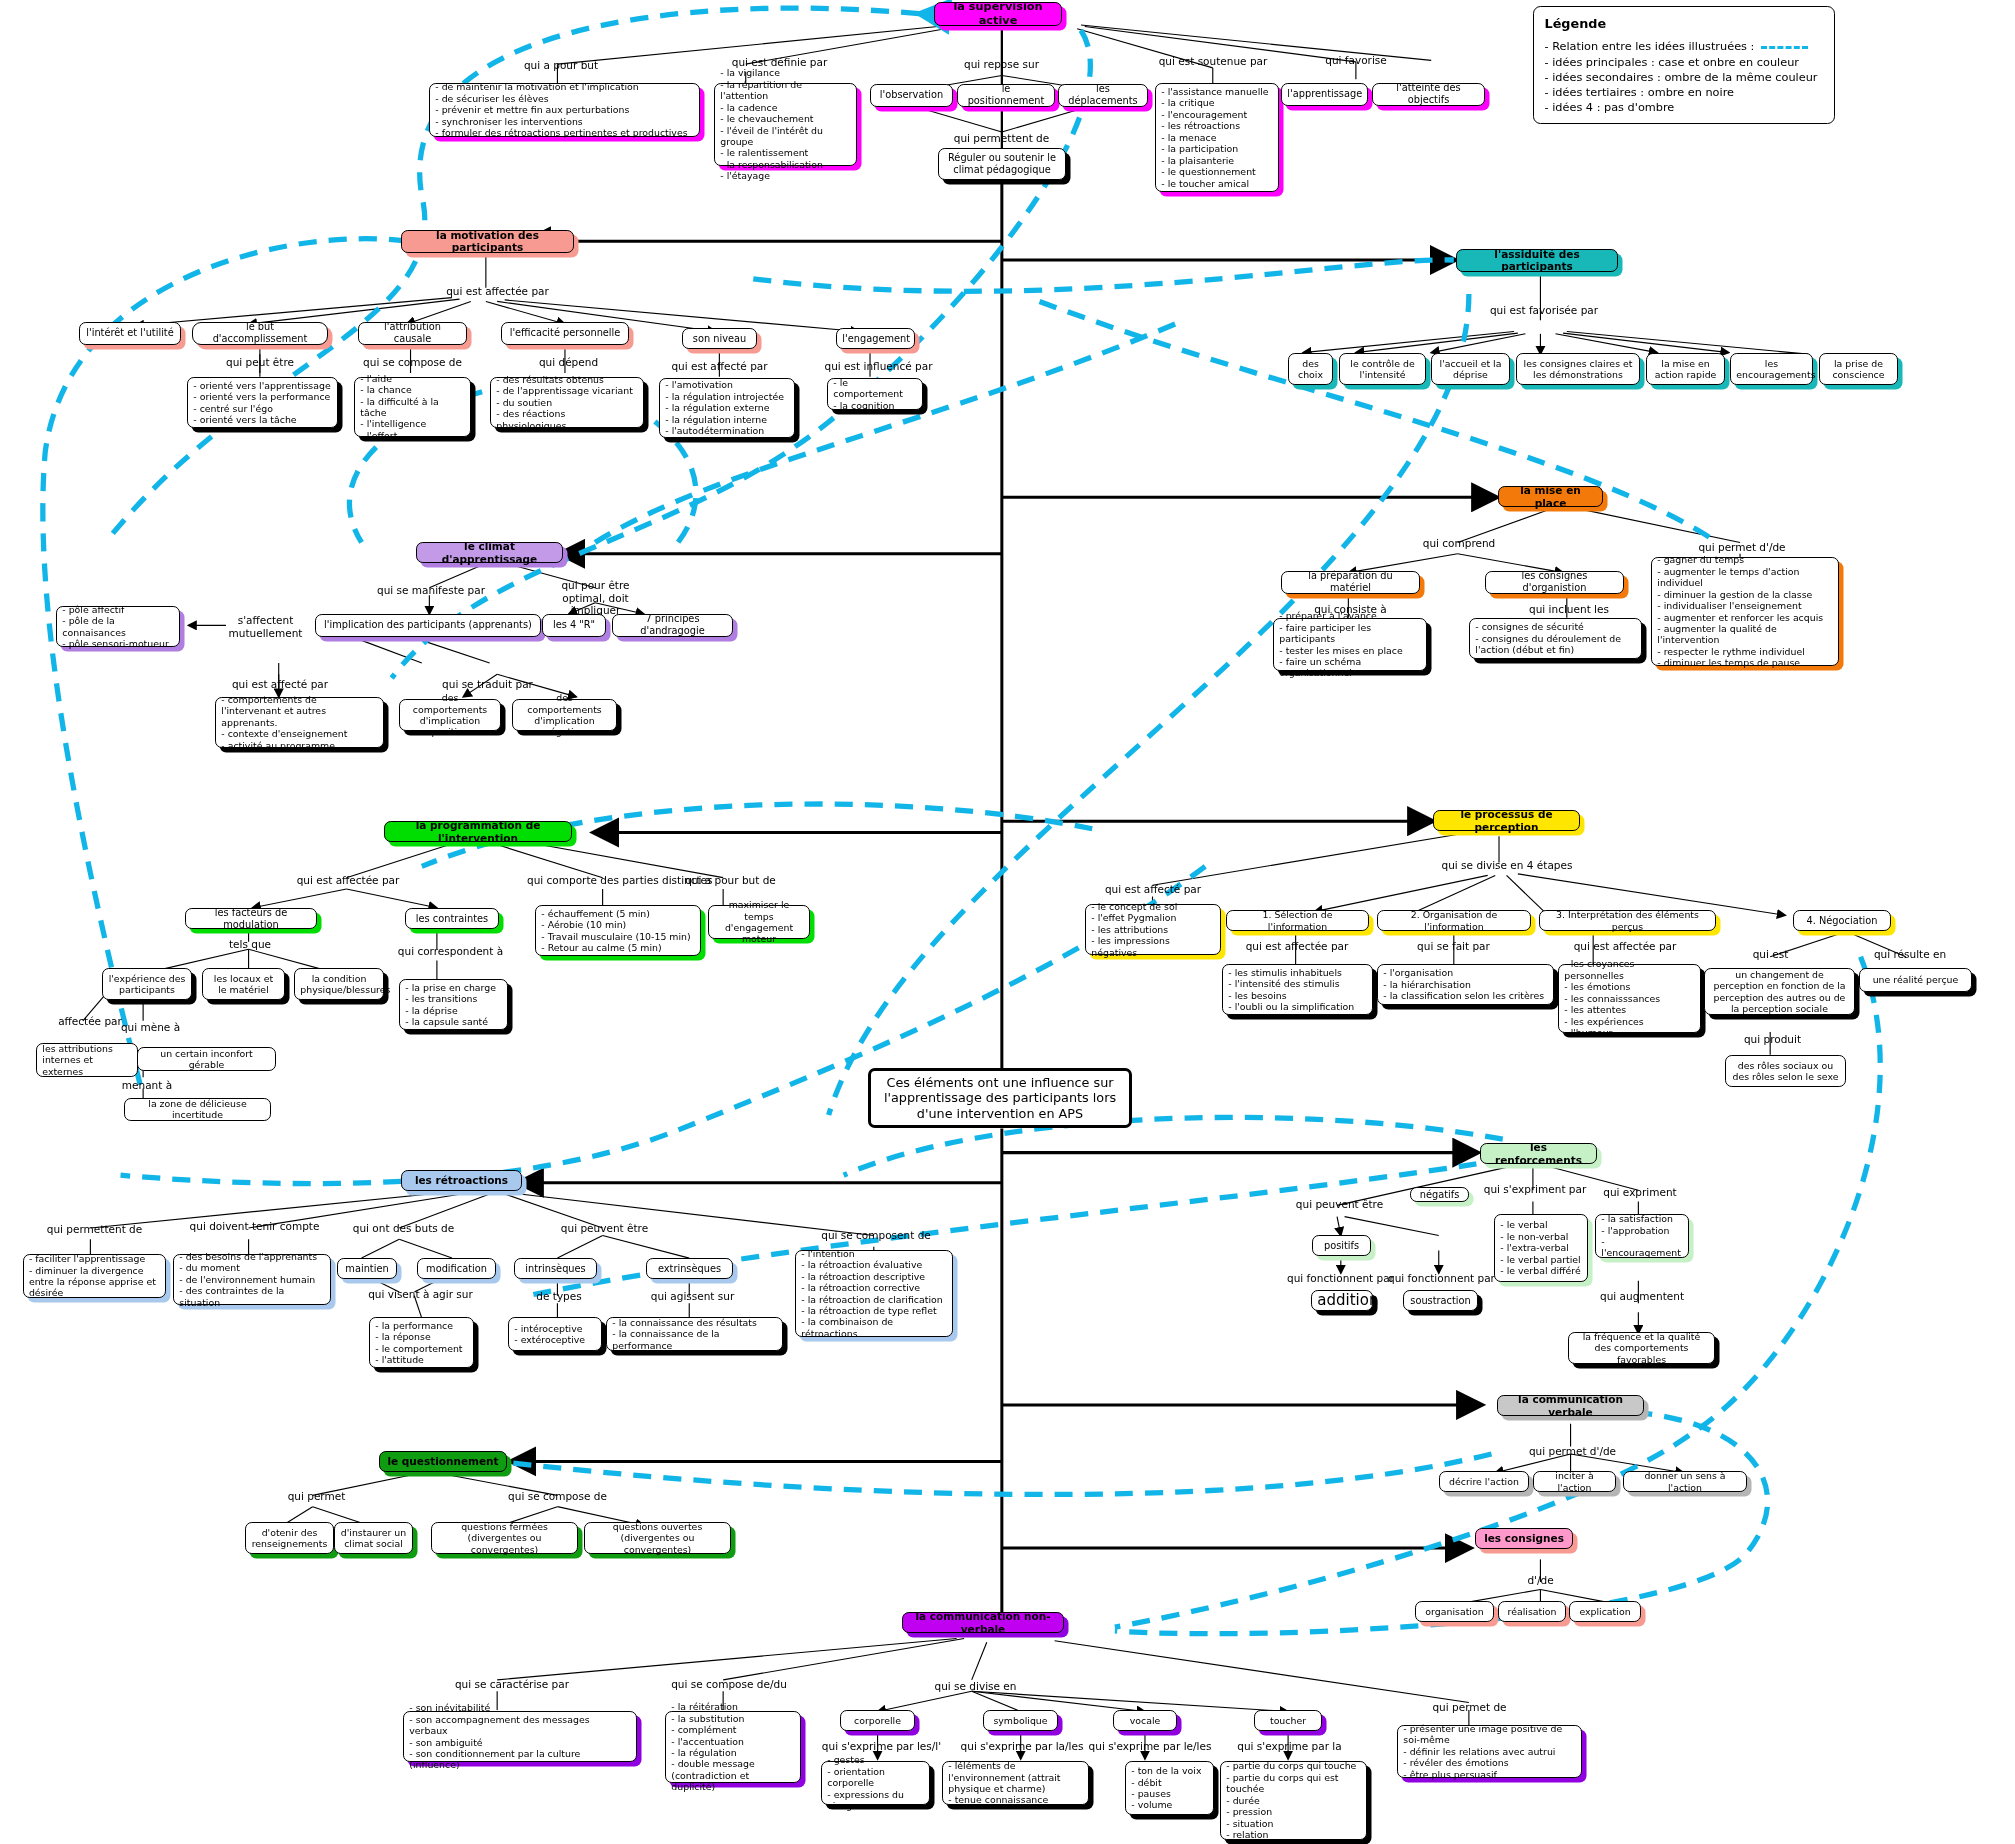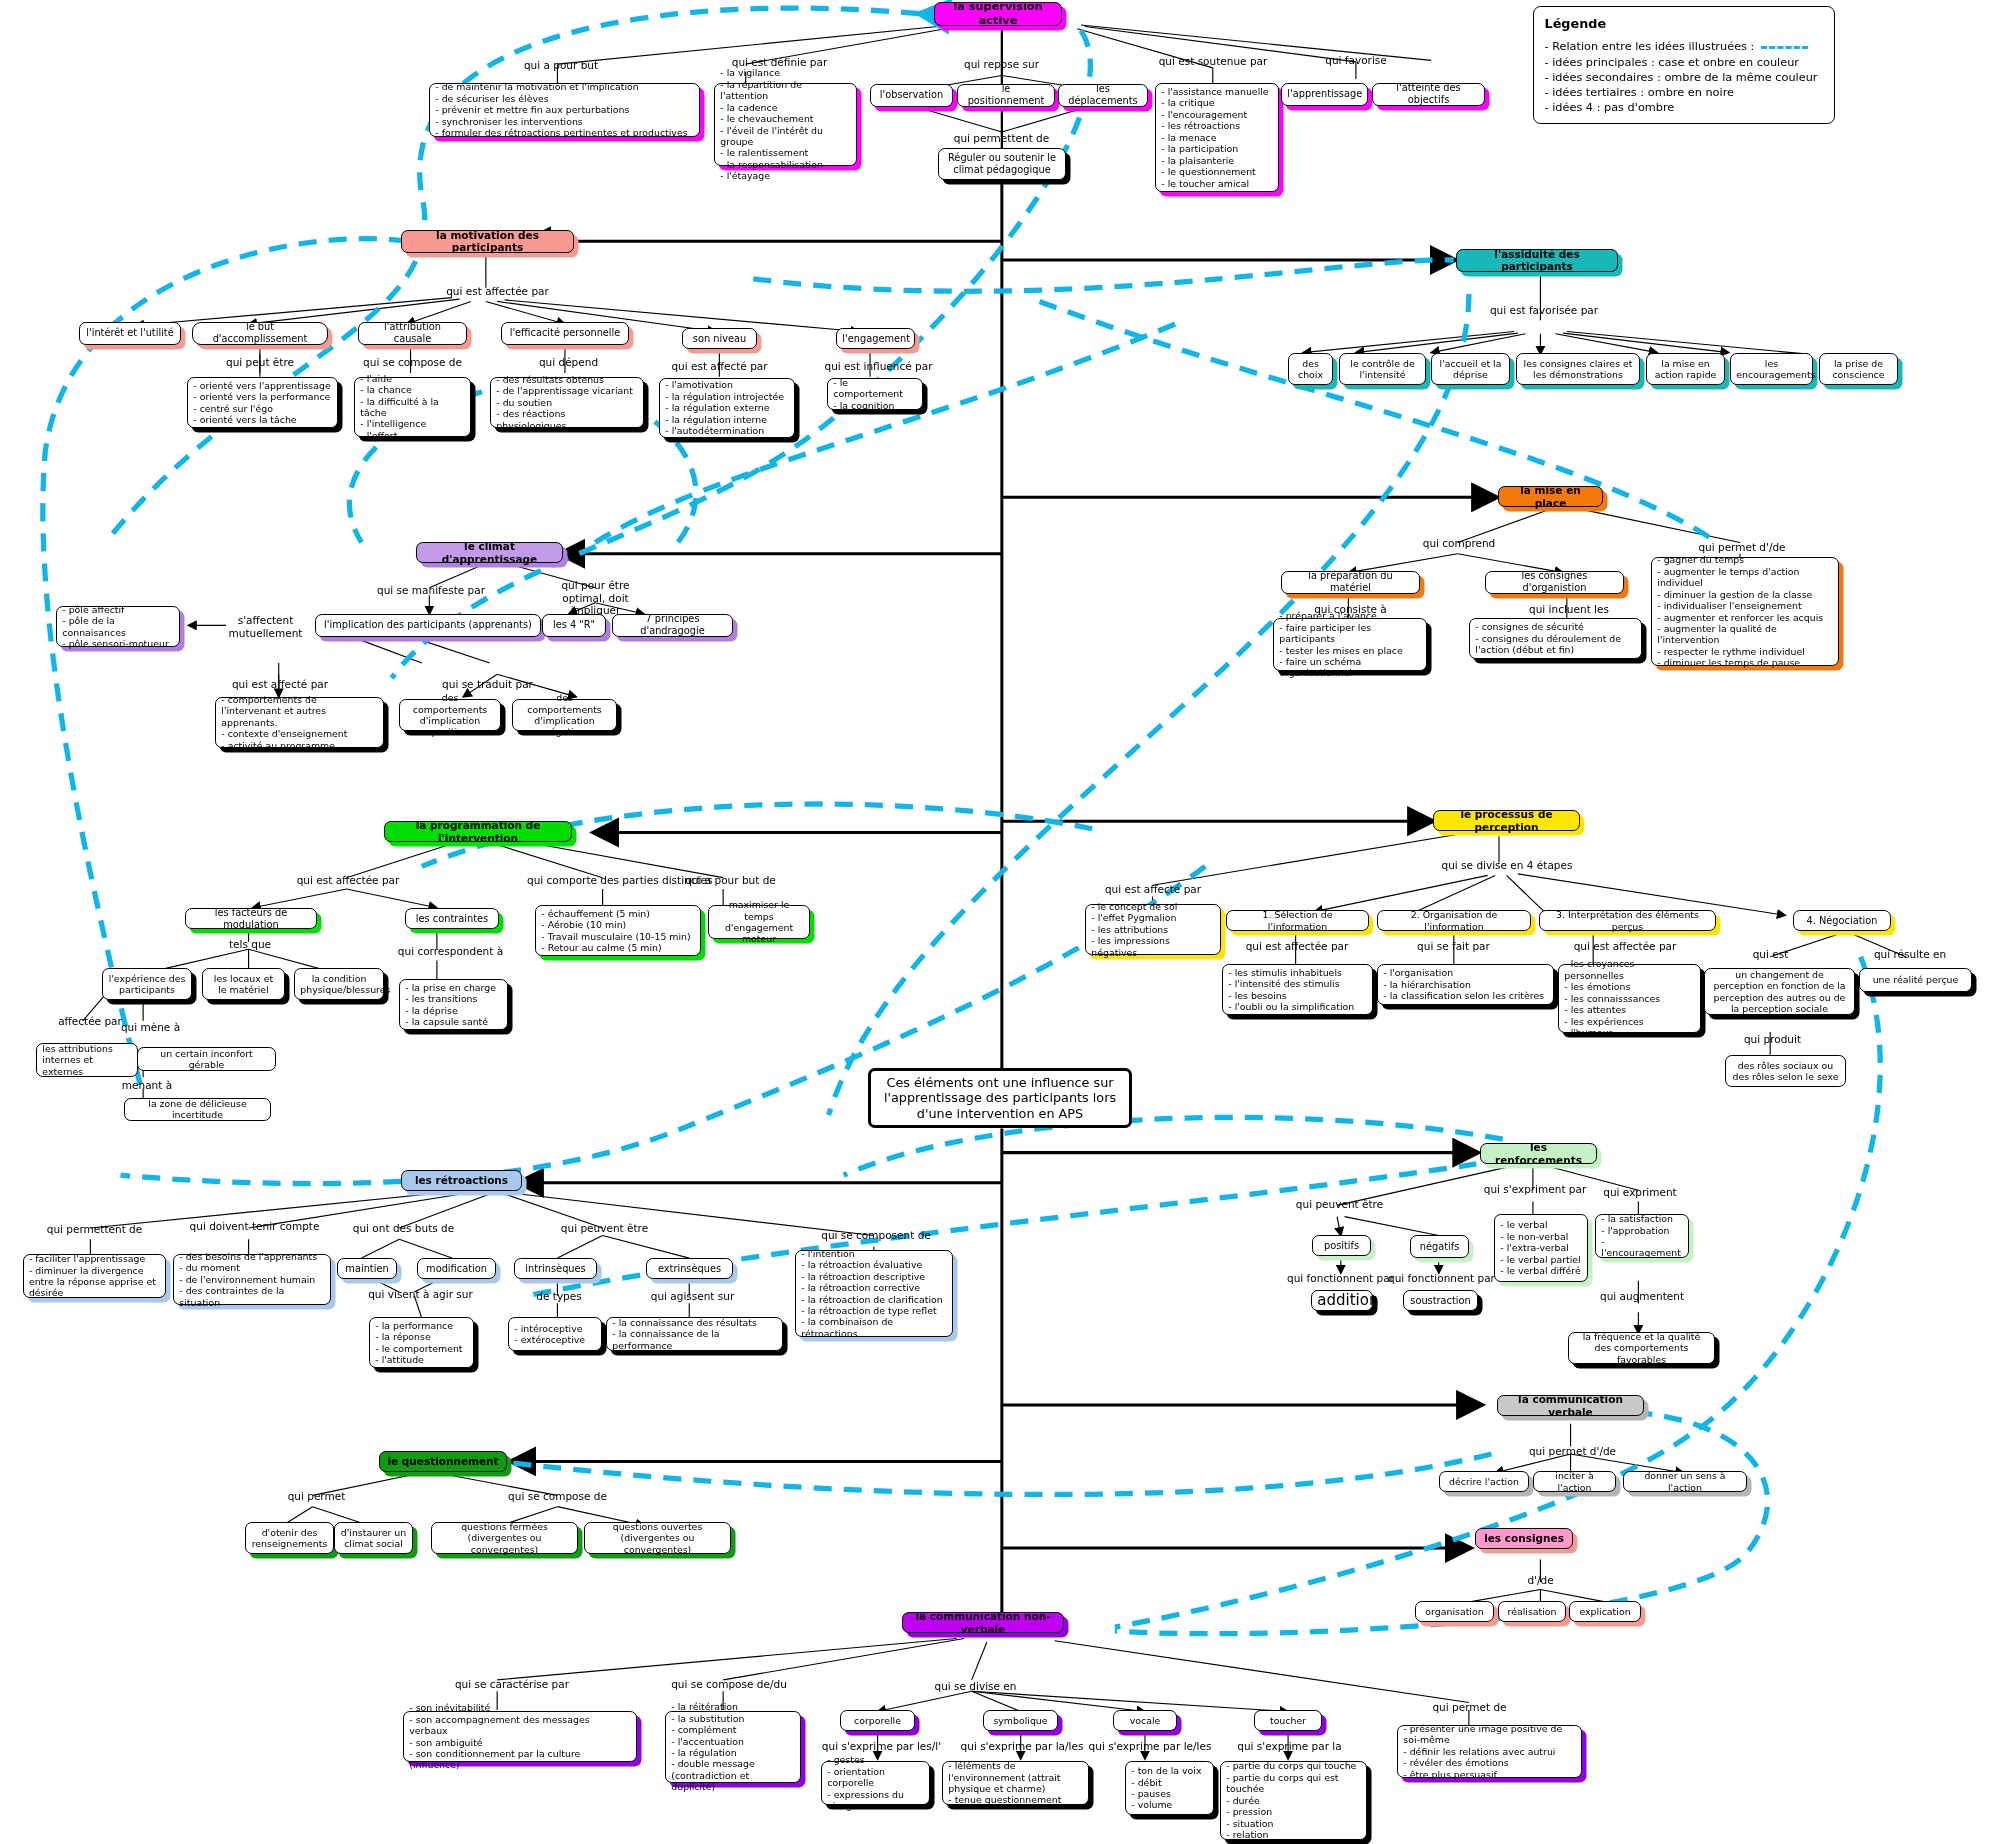--- a/index.html
+++ b/index.html
@@ -626,21 +626,21 @@
 <div class="node main sh-lgrn" style="left:1480px;top:1143px;width:117px;height:21px;background:#c6f0c6;font-size:10.5px;">
       <span class="inner">les renforcements</span>
     </div>
 <div class="lbl" style="left:1281px;top:1198px;width:117px;">qui peuvent être</div>
 <div class="lbl" style="left:1473px;top:1183px;width:124px;">qui s'expriment par</div>
 <div class="lbl" style="left:1589px;top:1186px;width:102px;">qui expriment</div>
 
 <div class="node sh-lgrn" style="left:1312px;top:1235px;width:59px;height:21px;font-size:9.8px;">
       <span class="inner">positifs</span>
     </div>
-<div class="node sh-lgrn" style="left:1410px;top:1235px;width:59px;height:23px;font-size:9.8px;">
+<div class="node sh-lgrn" style="left:1410px;top:1187px;width:59px;height:15px;font-size:9.8px;">
       <span class="inner">négatifs</span>
     </div>
 <div class="lbl" style="left:1284px;top:1272px;width:113px;">qui fonctionnent par</div>
 <div class="lbl" style="left:1385px;top:1272px;width:113px;">qui fonctionnent par</div>
 <div class="node sh-blk" style="left:1311px;top:1290px;width:62px;height:21px;font-size:15px;">
       <span class="inner">addition</span>
     </div>
 <div class="node sh-blk" style="left:1403px;top:1290px;width:75px;height:21px;font-size:9.8px;">
       <span class="inner">soustraction</span>
     </div>
@@ -729,21 +729,21 @@
 <div class="lbl" style="left:821px;top:1740px;width:121px;">qui s'exprime par les/l'</div>
 <div class="node left sh-blk" style="left:821px;top:1761px;width:109px;height:44px;font-size:9.4px;white-space:pre-line;">- gestes
 - orientation corporelle
 - expressions du visages</div>
 
 <div class="node sh-vio" style="left:983px;top:1710px;width:75px;height:21px;font-size:9.4px;">
       <span class="inner">symbolique</span>
     </div>
 <div class="lbl" style="left:960px;top:1740px;width:124px;">qui s'exprime par la/les</div>
 <div class="node left sh-blk" style="left:942px;top:1761px;width:147px;height:44px;font-size:9.4px;white-space:pre-line;">- léléments de l'environnement (attrait physique et charme)
-- tenue questionnement</div>
+- tenue connaissance</div>
 
 <div class="node sh-vio" style="left:1113px;top:1710px;width:64px;height:21px;font-size:9.4px;">
       <span class="inner">vocale</span>
     </div>
 <div class="lbl" style="left:1088px;top:1740px;width:124px;">qui s'exprime par le/les</div>
 <div class="node left sh-blk" style="left:1101px;top:1761px;width:89px;height:54px;font-size:9.4px;white-space:pre-line;margin-left:24px;">- ton de la voix
 - débit
 - pauses
 - volume</div>
 

